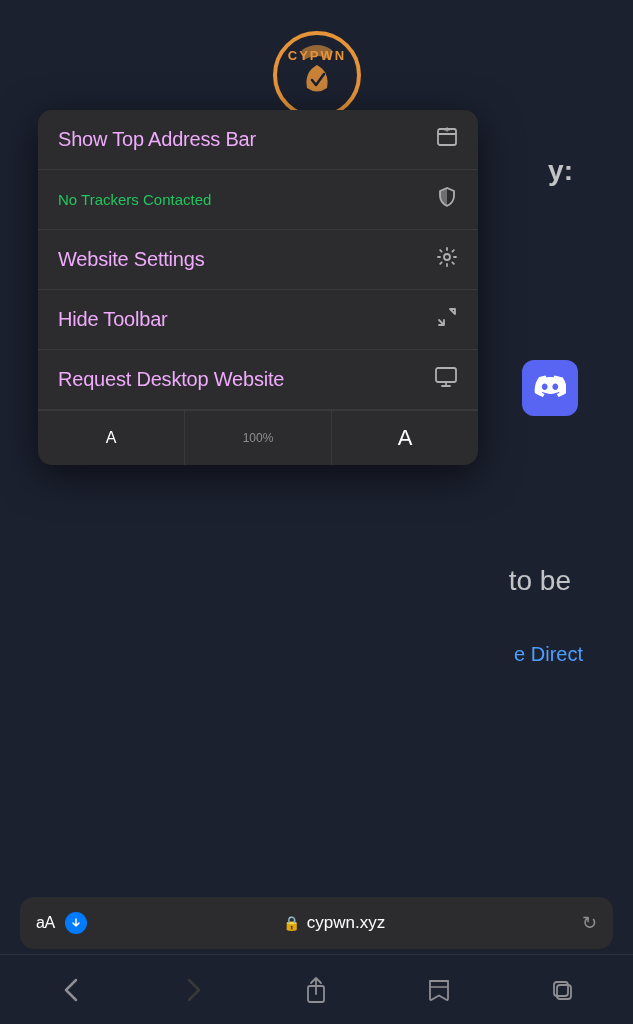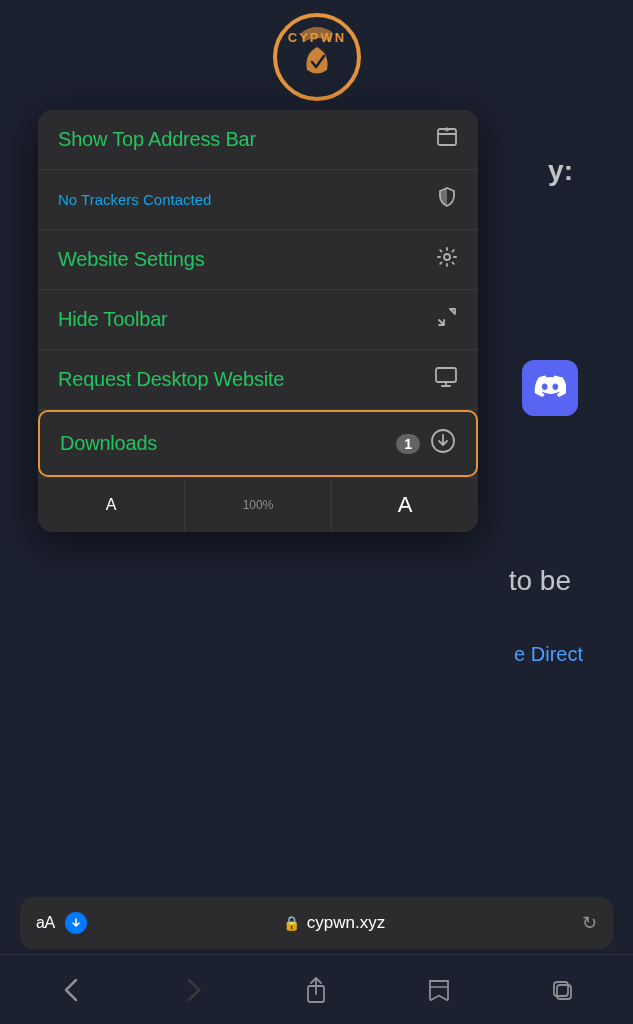--- a/index.html
+++ b/index.html
@@ -15,21 +15,21 @@
 
     .background-area {
       position: absolute;
       inset: 0;
       background: #1c2130;
     }
 
     
     .logo-container {
       position: absolute;
-      top: 12px;
+      top: 30px;
       left: 50%;
       transform: translateX(-50%);
       width: 90px;
       height: 90px;
     }
 
     .logo-svg {
       width: 90px;
       height: 90px;
     }
@@ -110,28 +110,28 @@
       border-bottom: none;
     }
 
     .menu-item-left {
       display: flex;
       flex-direction: column;
       gap: 2px;
     }
 
     .menu-item-label {
-      color: #22c55e;
+      color: #f0abfc;
       font-size: 20px;
       font-weight: 400;
       letter-spacing: -0.2px;
     }
 
     .menu-item-sublabel {
-      color: #0ea5e9;
+      color: #22c55e;
       font-size: 15px;
       font-weight: 400;
     }
 
     .menu-item-right {
       display: flex;
       align-items: center;
       gap: 10px;
       color: #afafb3;
       font-size: 20px;
@@ -371,34 +371,20 @@
     <div class="menu-item-right">
       <span>
         <svg width="24" height="22" viewBox="0 0 24 22" fill="none">
           <rect x="2" y="2" width="20" height="14" rx="2" stroke="#afafb3" stroke-width="1.8"></rect>
           <path d="M8 20h8M12 16v4" stroke="#afafb3" stroke-width="1.8" stroke-linecap="round"></path>
         </svg>
       </span>
     </div>
   </div>
 
-  <div class="menu-item highlighted">
-    <div class="menu-item-left">
-      <span class="menu-item-label">Downloads</span>
-    </div>
-    <div class="menu-item-right">
-      <span class="badge">1</span>
-      <span>
-        <svg width="26" height="26" viewBox="0 0 26 26" fill="none">
-          <circle cx="13" cy="13" r="11" stroke="#afafb3" stroke-width="1.8"></circle>
-          <path d="M13 7v9M9 13l4 4 4-4" stroke="#afafb3" stroke-width="1.8" stroke-linecap="round" stroke-linejoin="round"></path>
-        </svg>
-      </span>
-    </div>
-  </div>
 
 
   <div class="font-row">
     <div class="font-cell small-a">A</div>
     <div class="font-cell percent">100%</div>
     <div class="font-cell large-a">A</div>
   </div>
 
 </div>
 

